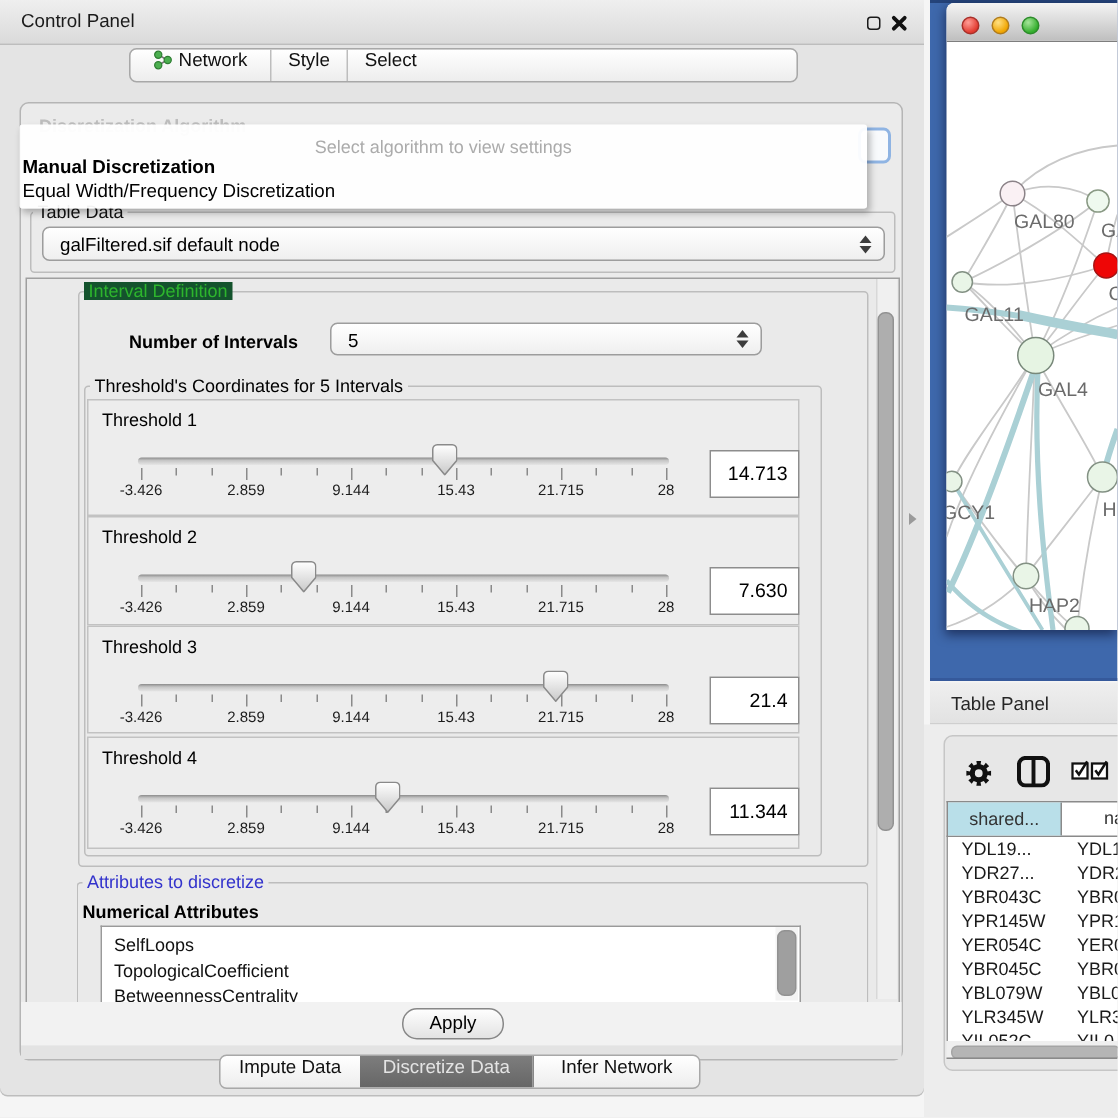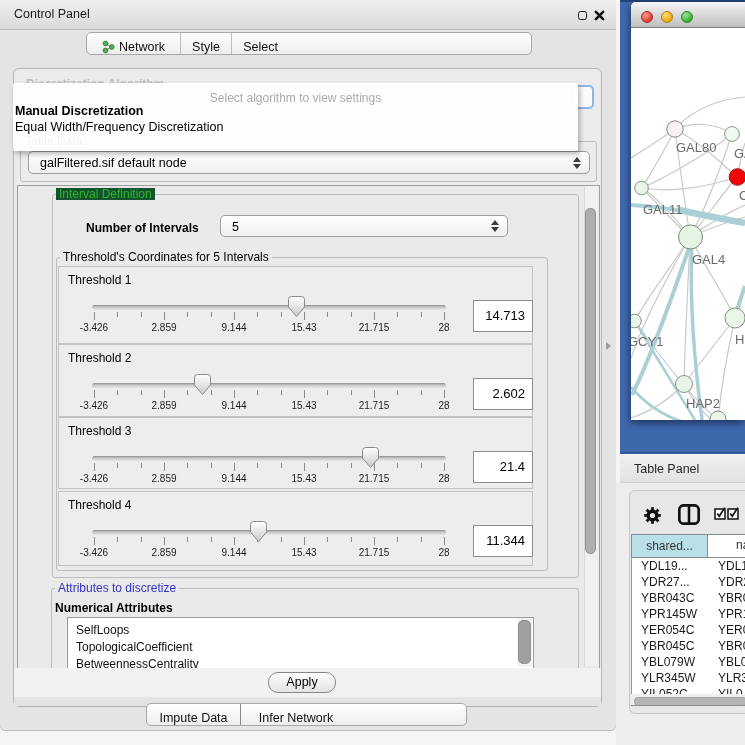--- a/index.html
+++ b/index.html
@@ -10,21 +10,21 @@
 
 #lwin{left:0;top:0;width:616px;height:730px;background:#e4e4e4;border-radius:0 0 5px 5px;
   box-shadow:0 1px 0 #bdbdbd;}
 #ltitle{left:0;top:0;width:616px;height:29px;background:linear-gradient(#efefef,#dadada);
   border-bottom:1px solid #bdbdbd;}
 #ltitle span{position:absolute;left:14px;top:7px;font-size:12.5px;color:#1b1b1b;}
 #icoSq{left:578px;top:11px;width:7px;height:7px;border:1.5px solid #1a1a1a;border-radius:2.5px;}
 
 .tabbar{height:21px;background:linear-gradient(#ffffff,#ededed);border:1px solid #a8a8a8;
   border-radius:5px;display:flex;overflow:hidden;font-size:12.5px;color:#111;}
-.tabbar .t{display:flex;align-items:flex-end;justify-content:center;position:relative;}
+.tabbar .t{display:flex;align-items:flex-start;justify-content:center;position:relative;}
 .tabbar .t.dv{border-left:1px solid #bdbdbd;}
 .tabbar .sel{background:linear-gradient(#7d7d7d,#666666);color:#fff;border-left:none;}
 #toptabs{left:86px;top:32px;width:444px;}
 #bottabs{left:146px;top:703px;width:319px;}
 #bottabs .sel{color:#e4e4e4;}
 
 #panel{left:13px;top:68px;width:587px;height:637px;background:#ebebeb;
   border:1px solid #b5b5b5;border-radius:6px;}
 
 .grp{border:1px solid #bdbdbd;border-radius:3px;}
@@ -42,21 +42,21 @@
 .thr{left:58px;width:473px;background:#ededed;border:1px solid #c2c2c2;}
 .thr .tl{position:absolute;left:9px;top:6px;font-size:12px;font-weight:normal;color:#000;}
 .track{position:absolute;left:33px;width:354px;height:5px;border-radius:2.5px;
   background:linear-gradient(#8b8b8b 0%,#c6c6c6 40%,#e6e6e6 100%);}
 .tick{position:absolute;width:1px;background:#8a8a8a;}
 .tlab{position:absolute;font-size:10px;font-weight:normal;color:#1c1c1c;transform:translateX(-50%);text-align:right;}
 .vbox{position:absolute;left:414px;width:51px;height:30px;background:#fff;border:1px solid #8d8d8d;
   font-size:13px;color:#000;text-align:right;line-height:30px;padding-right:7px;}
 .thumb{position:absolute;width:17px;height:21px;}
 
-#popup{left:13px;top:83px;width:565px;height:68px;background:rgba(255,255,255,0.95);
+#popup{left:13px;top:83px;width:565px;height:56px;background:rgba(255,255,255,0.95);
   border-radius:2px;box-shadow:2px 3px 5px rgba(0,0,0,0.28);z-index:30;font-size:12.5px;}
 
 .sbthumb{background:#aeaeae;border:1px solid #929292;border-radius:5px;}
 
 #bluewin{left:620px;top:0;width:125px;height:450px;background:#3e68ac;
   border-top:2px solid #24437a;border-bottom:2px solid #35599b;}
 #macwin{left:631px;top:2px;width:114px;height:418px;background:#fff;border-radius:5px 0 0 0;
   box-shadow:-1px 3px 7px rgba(0,0,25,0.5);}
 #mactbar{left:0;top:0;width:114px;height:25px;background:linear-gradient(#f4f4f4,#bfbfbf);
   border-bottom:1px solid #7e7e7e;border-radius:5px 0 0 0;}
@@ -189,21 +189,21 @@
       <div class="tlab" style="left:385.0px;top:55px">28</div>
       <svg class="thumb" style="left:135.0px;top:29px" viewBox="0 0 17 21">
         <defs>
           <linearGradient id="g2" x1="0" y1="0" x2="0" y2="1">
             <stop offset="0" stop-color="#ffffff"></stop>
             <stop offset="1" stop-color="#c9c9c9"></stop>
           </linearGradient>
         </defs>
         <path d="M3.5 .5 h10 a3 3 0 0 1 3 3 v7.5 L8.5 20.5 L.5 11 V3.5 a3 3 0 0 1 3 -3 Z" fill="url(#g2)" stroke="#8a8a8a"></path>
       </svg>
-      <div class="vbox" style="top:33px">2.602</div>
+      <div class="vbox" style="top:33px">7.630</div>
     </div>
     <div class="ab thr" style="top:417px;height:70px">
       <div class="tl">Threshold 3</div>
       <div class="track" style="top:38px"></div>
       <div class="tick" style="left:35.0px;top:45px;height:8px"></div>
       <div class="tick" style="left:58.3px;top:45px;height:5px"></div>
       <div class="tick" style="left:81.7px;top:45px;height:5px"></div>
       <div class="tick" style="left:105.0px;top:45px;height:8px"></div>
       <div class="tick" style="left:128.3px;top:45px;height:5px"></div>
       <div class="tick" style="left:151.7px;top:45px;height:5px"></div>
@@ -280,20 +280,21 @@
 </div>
 <div class="ab" style="left:517px;top:618px;width:15px;height:49px;background:#f4f4f4"></div>
 <div class="ab sbthumb" style="left:518px;top:620px;width:11px;height:42px;background:#9f9f9f"></div>
 
 <div class="ab" style="left:14px;top:668px;width:587px;height:29px;background:#f2f2f2"></div>
 <div class="ab" style="left:268px;top:672px;width:66px;height:19px;background:linear-gradient(#fefefe,#e3e3e3);border:1px solid #878787;border-radius:10px;text-align:center;font-size:12.5px;line-height:19px;color:#000">Apply</div>
 <div class="ab" style="left:14px;top:697px;width:587px;height:9px;background:#e3e3e3"></div>
 
 <div class="ab tabbar" id="bottabs">
   <div class="t" style="width:93px">Impute Data</div>
+  <div class="t sel" style="width:116px">Discretize Data</div>
   <div class="t" style="width:110px;border-left:1px solid #888">Infer Network</div>
 </div>
 
 <div class="ab" style="left:606px;top:342px;width:0;height:0;border:4px solid transparent;border-left:5px solid #9a9a9a"></div>
 
 <div class="ab" id="bluewin"></div>
 <div class="ab" id="macwin"></div>
 <svg class="ab" style="left:631px;top:27px" width="114" height="393" viewBox="0 0 114 393">
   <g fill="none" stroke="#c9c9c9" stroke-width="1.2">
     <path d="M44 102 C 62 82 88 72 114 70"></path>

